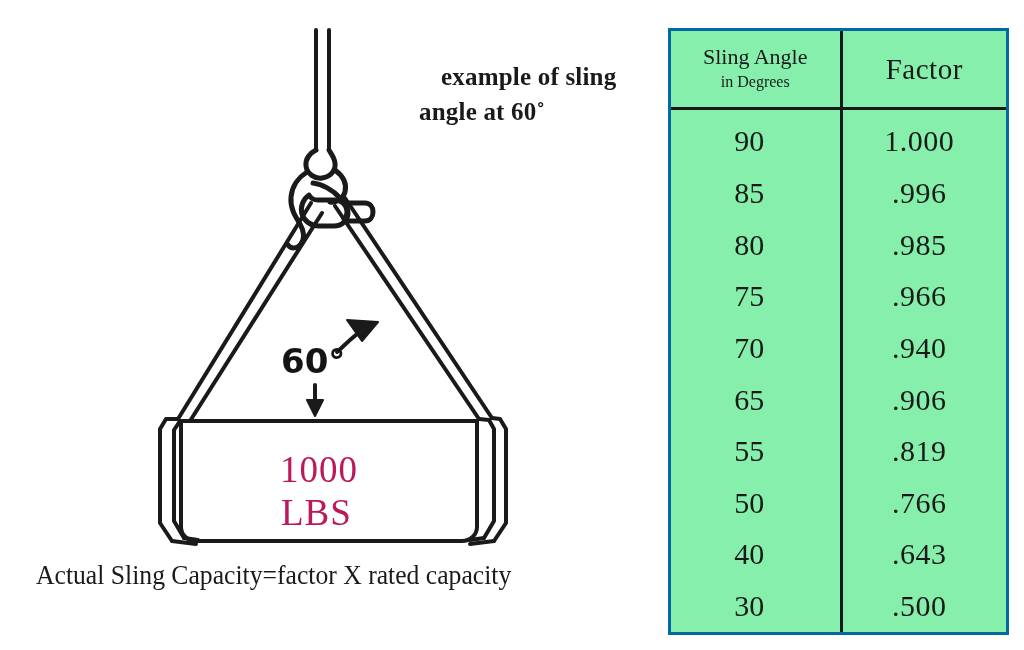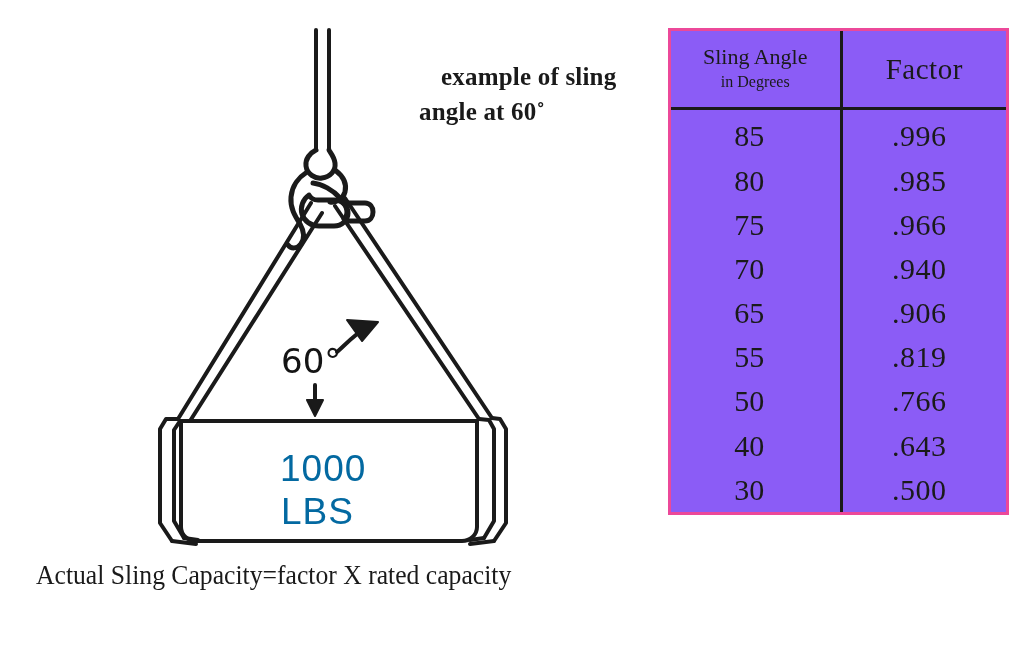--- a/index.html
+++ b/index.html
@@ -47,32 +47,32 @@
   }
   #note-line1 { left: 441px; top: 58px; }
   #note-line2 { left: 419px; top: 93px; }
 
   #angle-label {
     position: absolute;
     left: 281px;
     top: 341px;
     font-family: "DejaVu Sans", sans-serif;
     font-size: 34px;
-    font-weight: 400;
+    font-weight: 700;
     color: #141414;
     white-space: nowrap;
     letter-spacing: 0px;
   }
 
   .load-text {
     position: absolute;
-    font-family: Liberation Sans, sans-serif;
+    font-family: Liberation Serif, serif;
     font-size: 37px;
     font-weight: 400;
-    color: #0369a1;
+    color: #be185d;
     white-space: nowrap;
     letter-spacing: 1px;
   }
   #load-amount { left: 280px; top: 448px; }
   #load-unit   { left: 281px; top: 491px; }
 
   #caption {
     position: absolute;
     left: 36px;
     top: 560px;
@@ -83,24 +83,24 @@
     transform: scaleX(0.95);
     transform-origin: left top;
   }
 
   
   #factor-table {
     position: absolute;
     left: 668px;
     top: 28px;
     width: 341px;
-    height: 487px;
-    border: 3px solid #ec4899;
+    height: 607px;
+    border: 3px solid #0369a1;
     box-sizing: border-box;
-    background: #8b5cf6;
+    background: #86efac;
   }
   #table-inner {
     width: 100%;
     height: 100%;
     border-collapse: collapse;
     table-layout: fixed;
   }
   #table-inner col.c1 { width: 170px; }
   #table-inner col.c2 { width: 165px; }
 
@@ -265,20 +265,24 @@
               <div class="l2">in Degrees</div>
             </div>
           </th>
           <th>
             <div class="hdr-factor">Factor</div>
           </th>
         </tr>
       </thead>
       <tbody id="table-body">
           <tr>
+            <td class="cell-angle">90</td>
+            <td class="cell-factor">1.000</td>
+          </tr>
+          <tr>
             <td class="cell-angle">85</td>
             <td class="cell-factor">.996</td>
           </tr>
           <tr>
             <td class="cell-angle">80</td>
             <td class="cell-factor">.985</td>
           </tr>
           <tr>
             <td class="cell-angle">75</td>
             <td class="cell-factor">.966</td>

